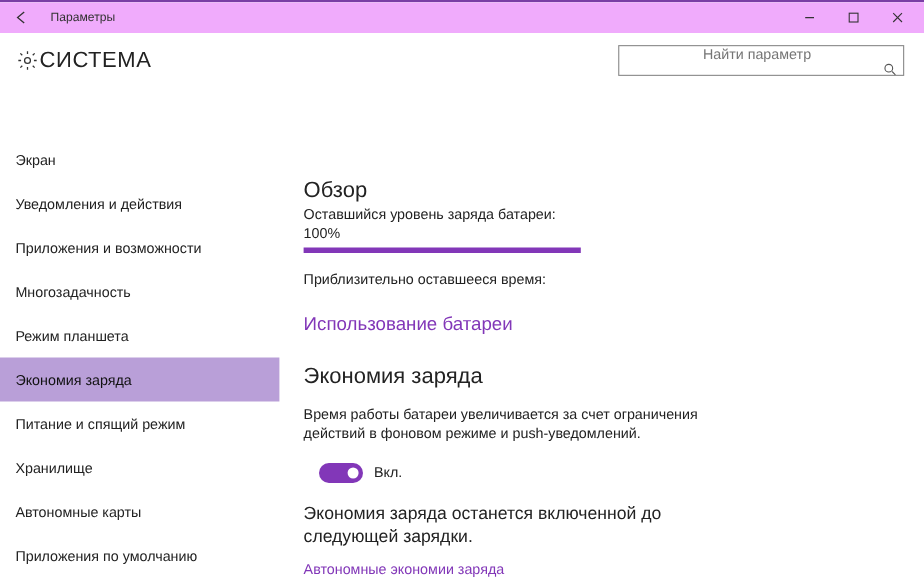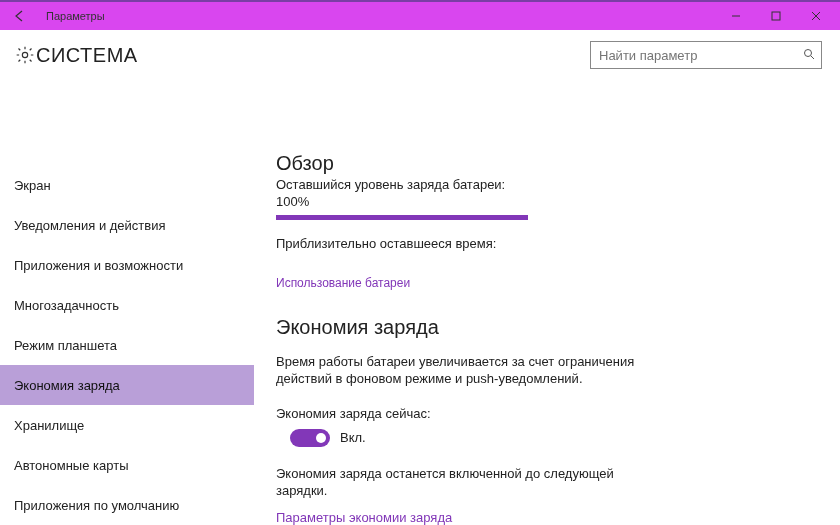--- a/index.html
+++ b/index.html
@@ -14,21 +14,21 @@
     border-top: 2px solid #7a3ea5;
   }
   
   .titlebar {
     height: 28px;
     display: flex;
     align-items: center;
     padding: 0 4px 0 8px;
     font-size: 11px;
     color: #333;
-    background: #d946ef;
+    background: #f0abfc;
   }
   .titlebar .back {
     width: 24px; height: 24px;
     display: flex; align-items: center; justify-content: center;
     font-size: 14px;
     cursor: default;
   }
   .titlebar .title {
     margin-left: 14px;
   }
@@ -51,28 +51,29 @@
     width: 22px; height: 22px;
     display: flex; align-items: center; justify-content: center;
   }
   .header .section-title {
     font-size: 20px;
     letter-spacing: 0.5px;
     font-weight: 400;
   }
   .search-box {
     margin-left: auto;
-    width: 232px;
+    width: 260px;
     height: 28px;
     border: 1px solid #888;
     display: flex;
-    align-items: center;
+    align-items: flex-end;
     padding: 0 6px 0 8px;
     font-size: 13px;
     color: #666;
+    flex-direction: column;
   }
   .search-box input {
     border: none; outline: none; flex: 1;
     font-family: inherit; font-size: 13px;
     background: transparent;
   }
   .search-box .mag { font-size: 12px; color: #555; }
   
   .body { display: flex; height: calc(525px - 28px - 50px - 2px); align-items: flex-end; }
   .sidebar {
@@ -112,21 +113,21 @@
   }
   .progress {
     width: 252px;
     height: 5px;
     background: #8237b8;
     margin-bottom: 16px;
   }
   .time-left { font-size: 13px; margin-bottom: 24px; }
   .link {
     color: #8237b8;
-    font-size: 12px;
+    font-size: 17px;
     cursor: pointer;
     margin-bottom: 26px;
     display: inline-block;
   }
   .h2 {
     font-size: 20px;
     font-weight: 400;
     margin-bottom: 14px;
   }
   .para {
@@ -150,21 +151,21 @@
   }
   .toggle .knob {
     width: 10px; height: 10px;
     border-radius: 50%;
     background: #fff;
     position: absolute;
     top: 4px; right: 4px;
   }
   .toggle-label { font-size: 13px; }
   .note {
-    font-size: 13px;
+    font-size: 16px;
     line-height: 1.35;
     margin-bottom: 10px;
     max-width: 380px;
   }
   .link2 { color: #8237b8; font-size: 13px; cursor: pointer; }
 </style>
 </head>
 <body>
 
 <div class="titlebar">
@@ -227,43 +228,45 @@
     <div class="side-item">
         <span>Многозадачность</span>
       </div>
     <div class="side-item">
         <span>Режим планшета</span>
       </div>
     <div class="side-item selected">
         <span>Экономия заряда</span>
       </div>
     <div class="side-item">
+        <span>Питание и спящий режим</span>
+      </div>
+    <div class="side-item">
         <span>Хранилище</span>
       </div>
     <div class="side-item">
         <span>Автономные карты</span>
       </div>
     <div class="side-item">
         <span>Приложения по умолчанию</span>
       </div>
   </div>
 
   <div class="content">
     <div class="h1">Обзор</div>
     <div class="label">Оставшийся уровень заряда батареи:</div>
     <div class="pct">100%</div>
     <div class="progress"></div>
     <div class="time-left">Приблизительно оставшееся время:</div>
     <span class="link">Использование батареи</span>
 
     <div class="h2">Экономия заряда</div>
     <div class="para">Время работы батареи увеличивается за счет ограничения действий в фоновом режиме и push-уведомлений.</div>
-    <div class="sublabel">Экономия заряда сейчас:</div>
     <div class="toggle-row">
       <div class="toggle">
         <div class="knob"></div>
       </div>
       <div class="toggle-label">Вкл.</div>
     </div>
     <div class="note">Экономия заряда останется включенной до следующей зарядки.</div>
-    <span class="link2">Параметры экономии заряда</span>
+    <span class="link2">Автономные экономии заряда</span>
   </div>
 </div>
 
 </body></html>

